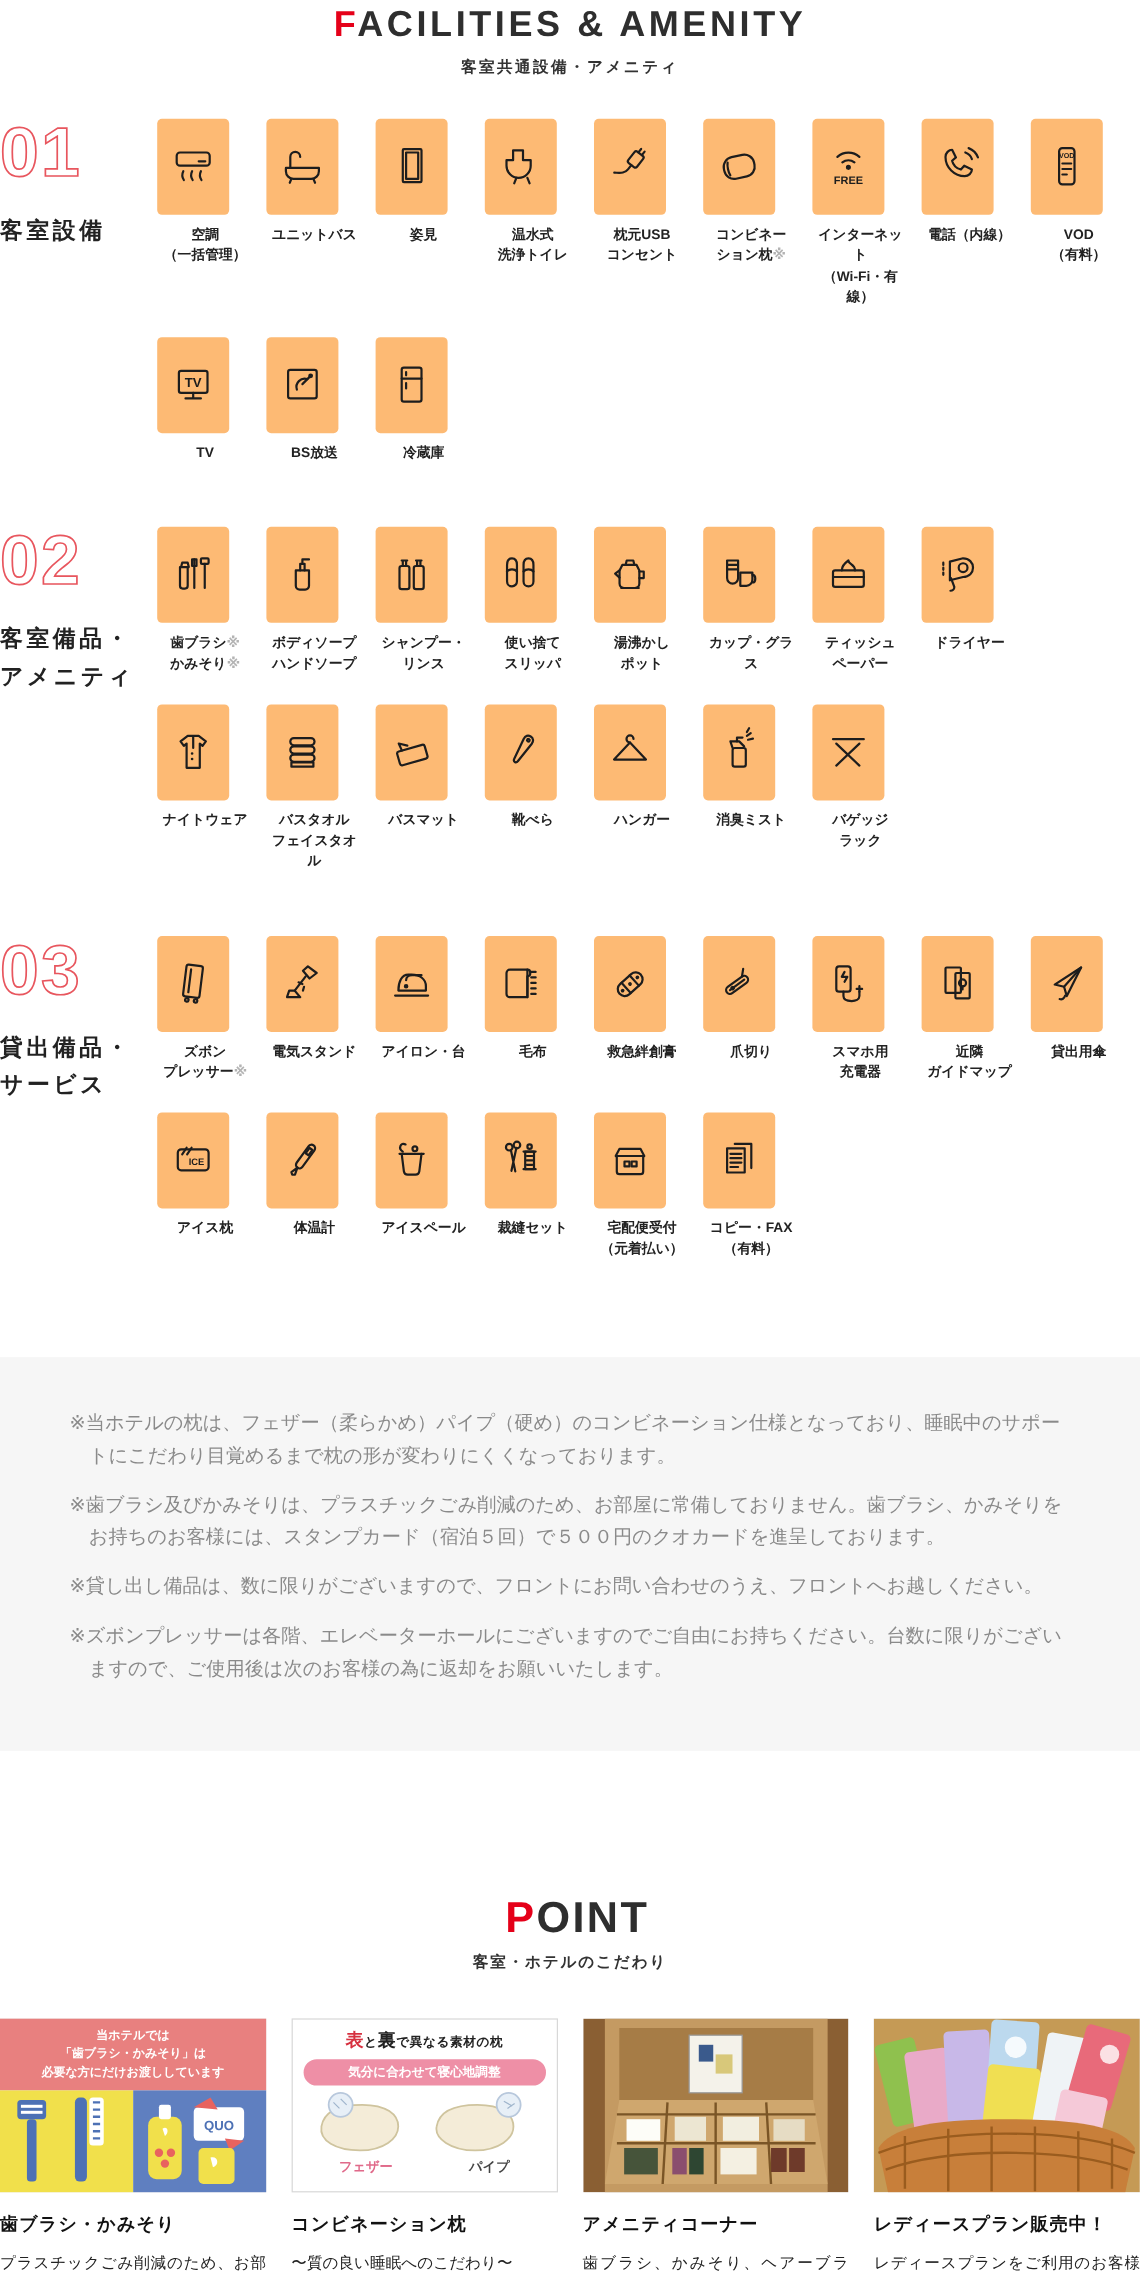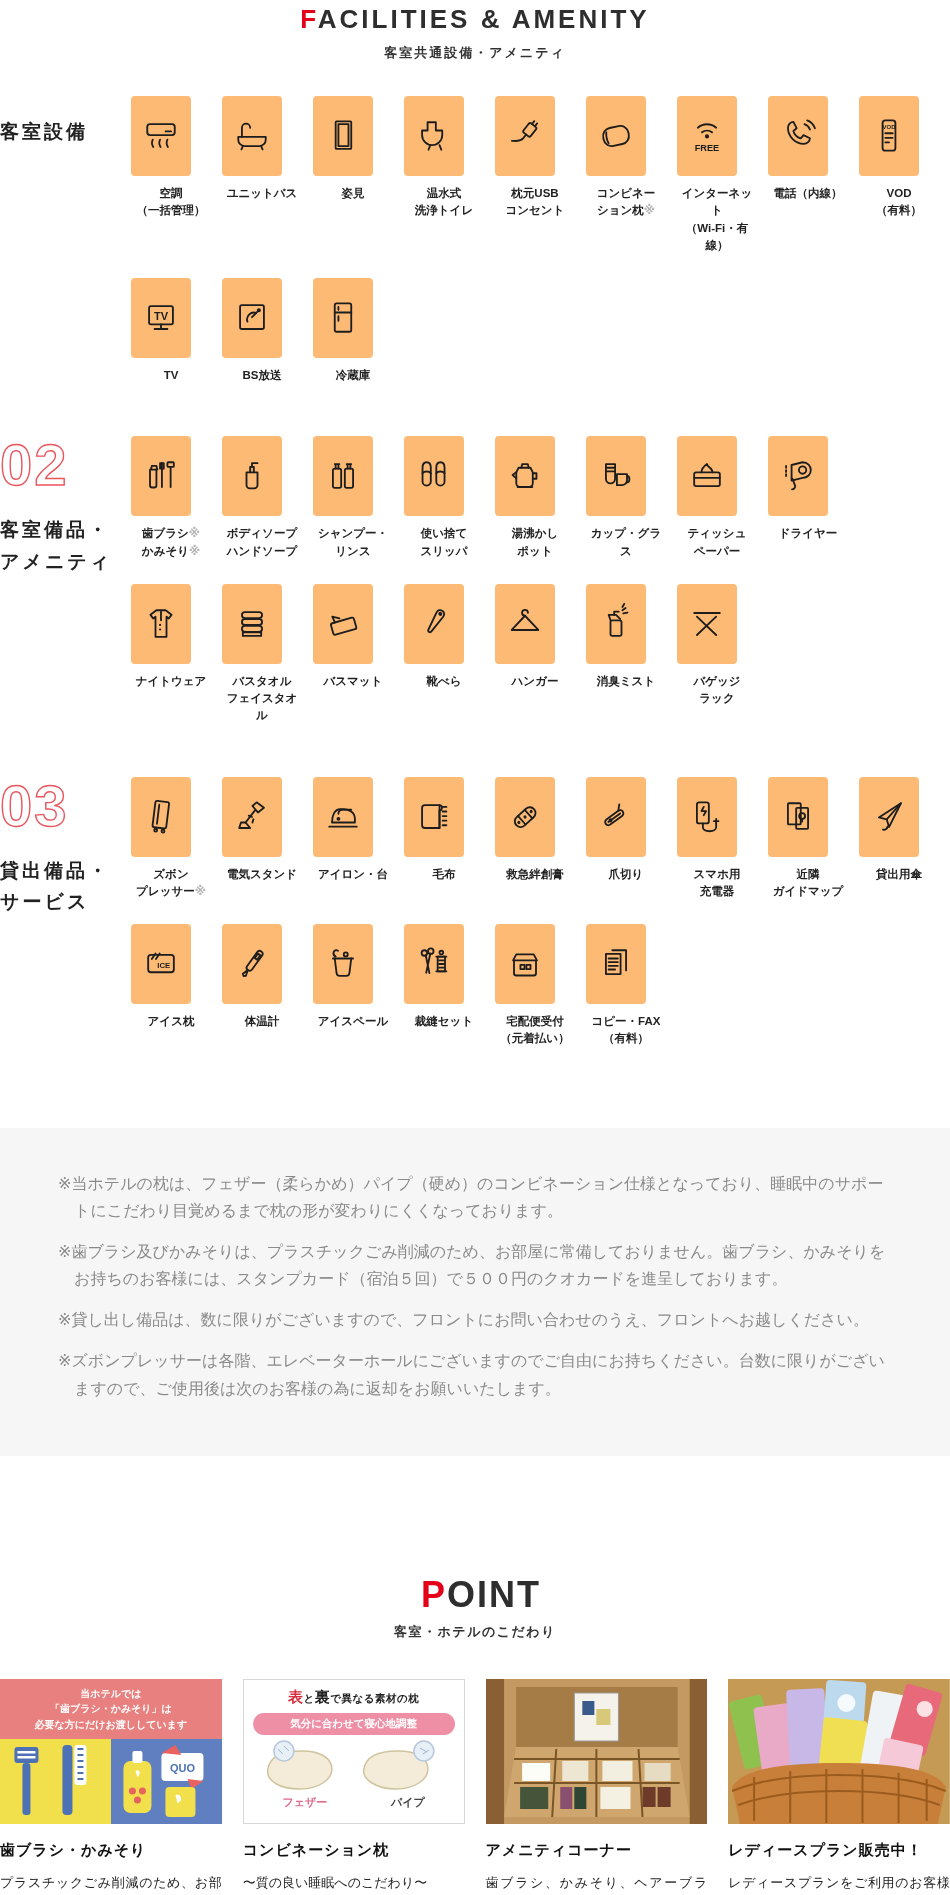--- a/index.html
+++ b/index.html
@@ -5,21 +5,21 @@
   * { box-sizing: border-box; }
   html,body { margin:0; padding:0; }
   body {
     width:950px; height:1895px; overflow:hidden; background:#fff;
     font-family:"Liberation Sans","DejaVu Sans",sans-serif; color:#333;
   }
   .page { width:950px; }
 
   
   .fa-header { text-align:center; padding-top:4px; }
-  .main-title { margin:0; font-size:26px; font-weight:600; letter-spacing:3px; color:#2e2e2e; }
+  .main-title { margin:0; font-size:30px; font-weight:600; letter-spacing:3px; color:#2e2e2e; }
   .red-letter { color:#e50019; }
   .main-sub { margin-top:9px; font-size:13px; font-weight:700; letter-spacing:2px; color:#333; }
 
   
   .sections { margin-top:34px; }
   .section { display:flex; margin-top:52px; }
   .section:first-child { margin-top:0; }
   .section-side { width:131px; flex:none; }
   .sec-num {
     font-size:58px; font-weight:700; letter-spacing:2px; line-height:1;
@@ -84,20 +84,21 @@
 <div class="page">
 
   <div class="fa-header">
     <h1 class="main-title"><span class="red-letter">F</span><span>ACILITIES &amp; AMENITY</span></h1>
     <div class="main-sub">客室共通設備・アメニティ</div>
   </div>
 
   <div class="sections" id="sections">
       <div class="section">
         <div class="section-side">
+          <div class="sec-num">01</div>
           <div class="sec-title">客室設備</div>
         </div>
         <div class="section-grid">
           <div class="icon-row">
             <div class="cell">
               <div class="tile">
                 <svg viewBox="0 0 48 48">
                   <rect x="9" y="11" width="30" height="12" rx="3"></rect>
                   <path d="M29 19h6"></path>
                   <path d="M15 28c-1.5 3-1.5 5 .5 8M23 28c-1.5 3-1.5 5 .5 8M31 28c-1.5 3-1.5 5 .5 8"></path>

